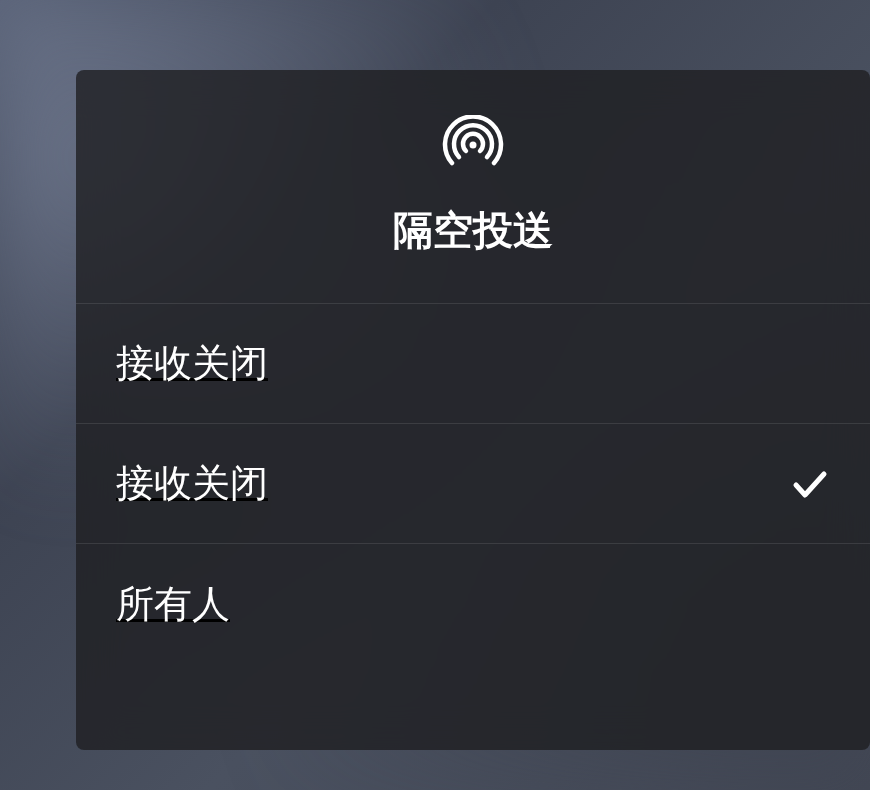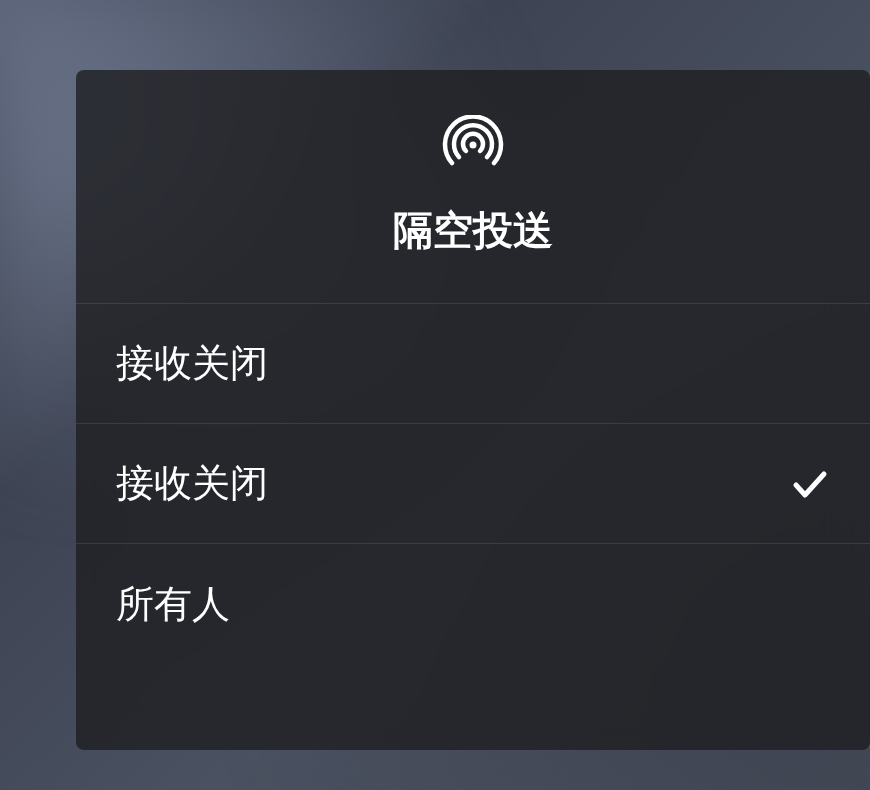--- a/index.html
+++ b/index.html
@@ -64,20 +64,21 @@
       flex-direction: column;
     }
     .option {
       height: 120px;
       display: flex;
       align-items: center;
       justify-content: space-between;
       padding: 0 40px;
       border-bottom: 1px solid rgba(255,255,255,0.1);
       cursor: pointer;
+      text-decoration: underline;
     }
     .option:last-child {
       border-bottom: none;
     }
     .option-label {
       font-size: 38px;
       font-weight: 400;
       color: #ffffff;
     }
     .checkmark {

